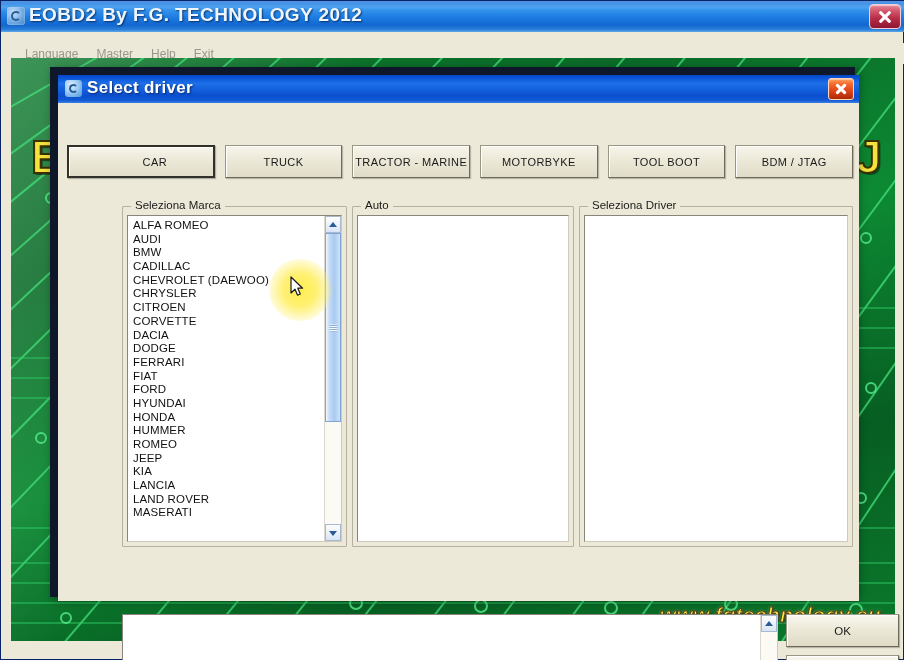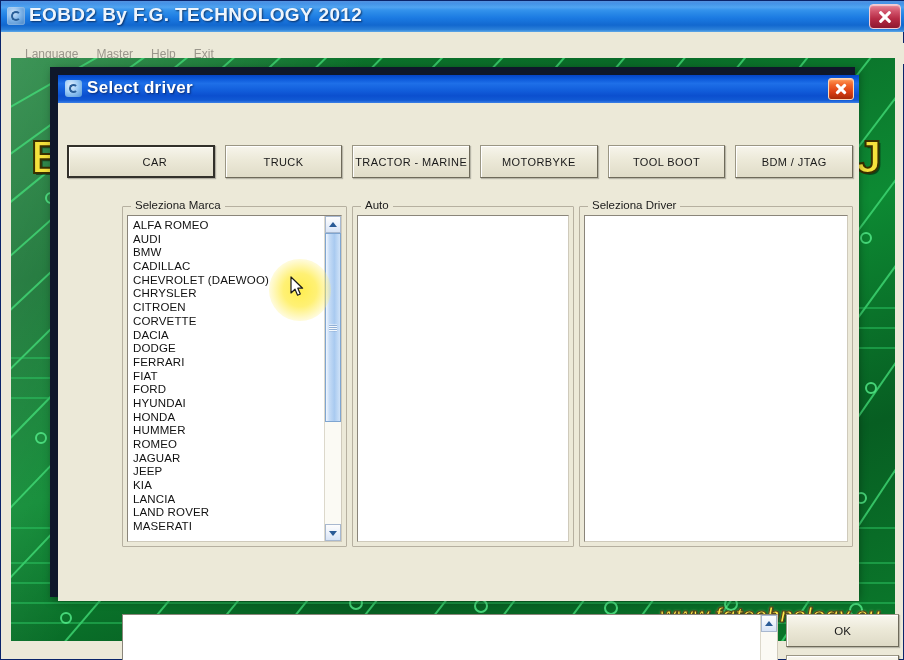--- a/index.html
+++ b/index.html
@@ -541,21 +541,20 @@
                 <div class="listitem">CORVETTE</div>
                 <div class="listitem">DACIA</div>
                 <div class="listitem">DODGE</div>
                 <div class="listitem">FERRARI</div>
                 <div class="listitem">FIAT</div>
                 <div class="listitem">FORD</div>
                 <div class="listitem">HYUNDAI</div>
                 <div class="listitem">HONDA</div>
                 <div class="listitem">HUMMER</div>
                 <div class="listitem">ROMEO</div>
-                <div class="listitem">JAGUAR</div>
                 <div class="listitem">JEEP</div>
                 <div class="listitem">KIA</div>
                 <div class="listitem">LANCIA</div>
                 <div class="listitem">LAND ROVER</div>
                 <div class="listitem">MASERATI</div>
               </div>
             <div class="vscroll">
               <div class="sb-btn up">
                 <span class="sb-arrow"></span>
               </div>

